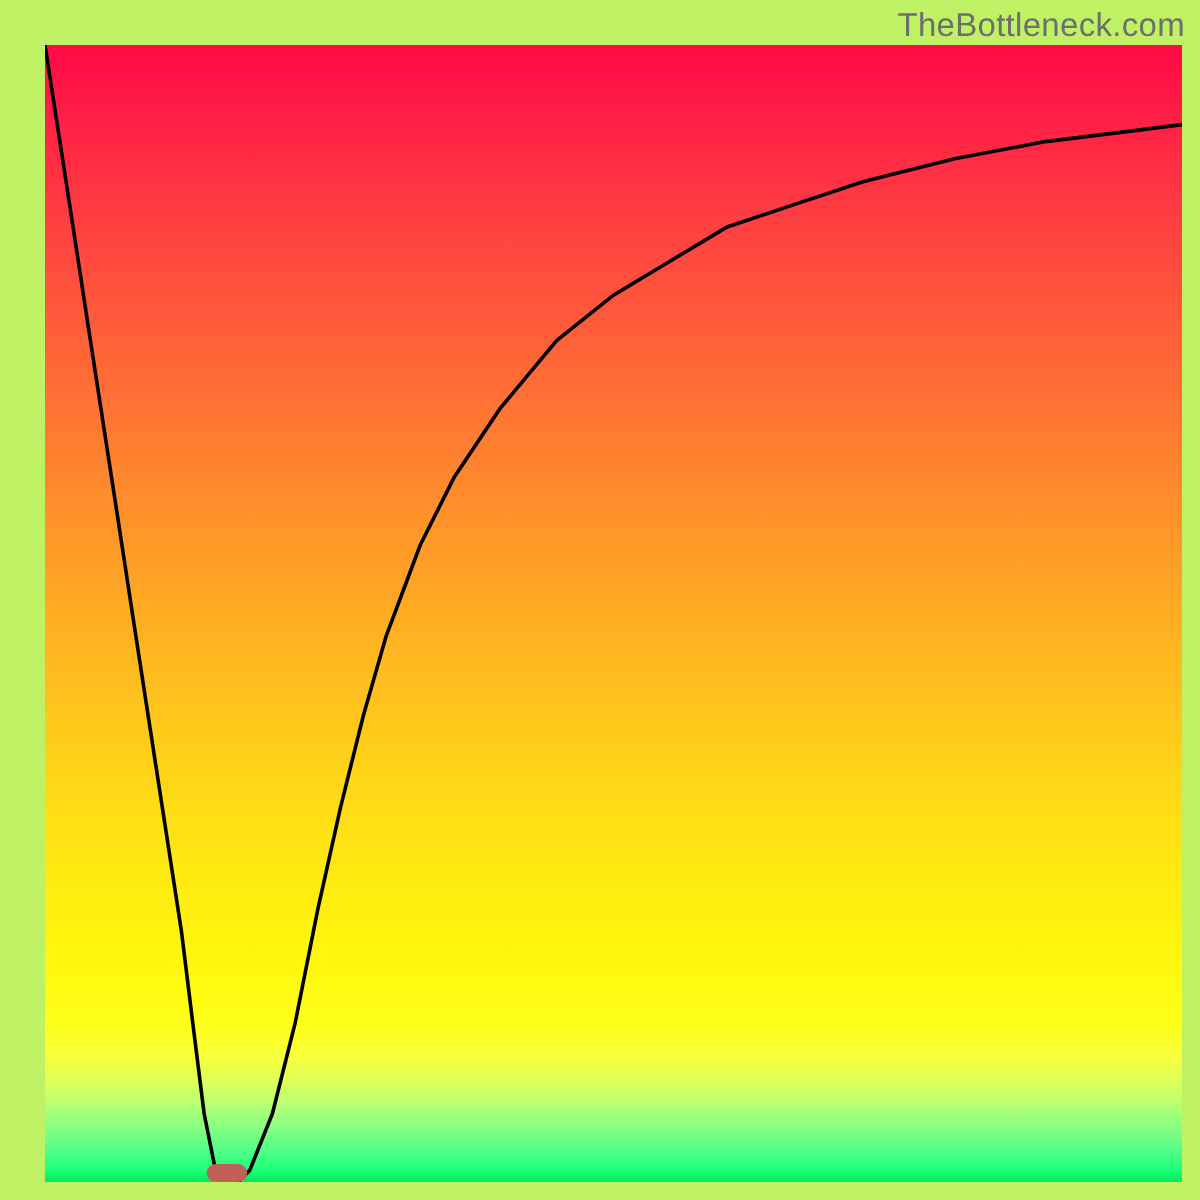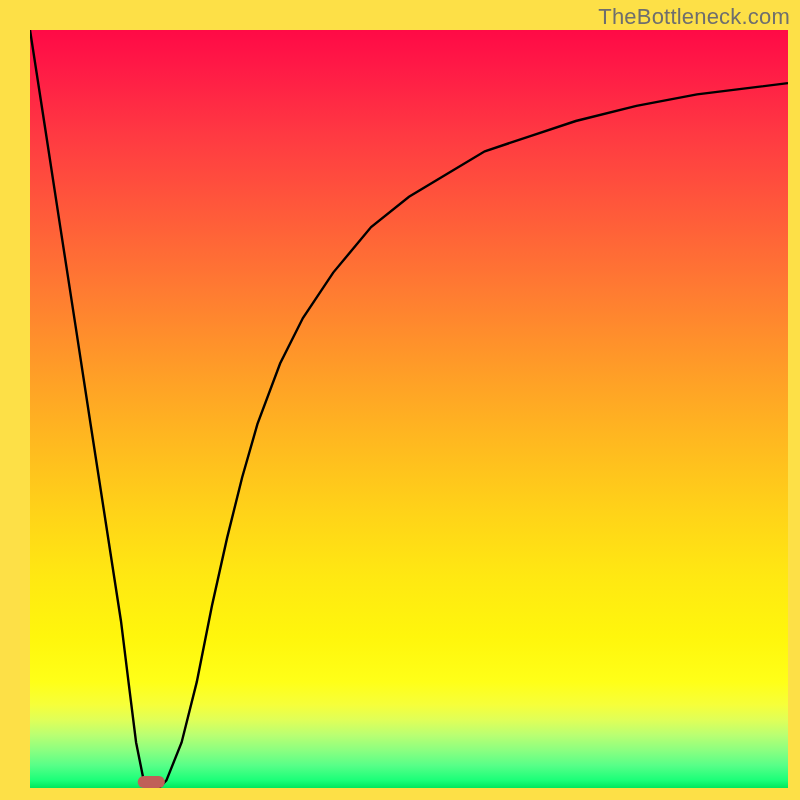--- a/index.html
+++ b/index.html
@@ -8,21 +8,21 @@
     width: 800px;
     height: 800px;
     overflow: hidden;
     background: #000;
     font-family: Arial, Helvetica, sans-serif;
   }
   .frame {
     position: relative;
     width: 800px;
     height: 800px;
-    background: #fde047;
+    background: #bef264;
   }
   .plot-area {
     position: absolute;
     left: 30px;
     top: 30px;
     width: 758px;
     height: 758px;
     overflow: hidden;
   }
   .gradient {

